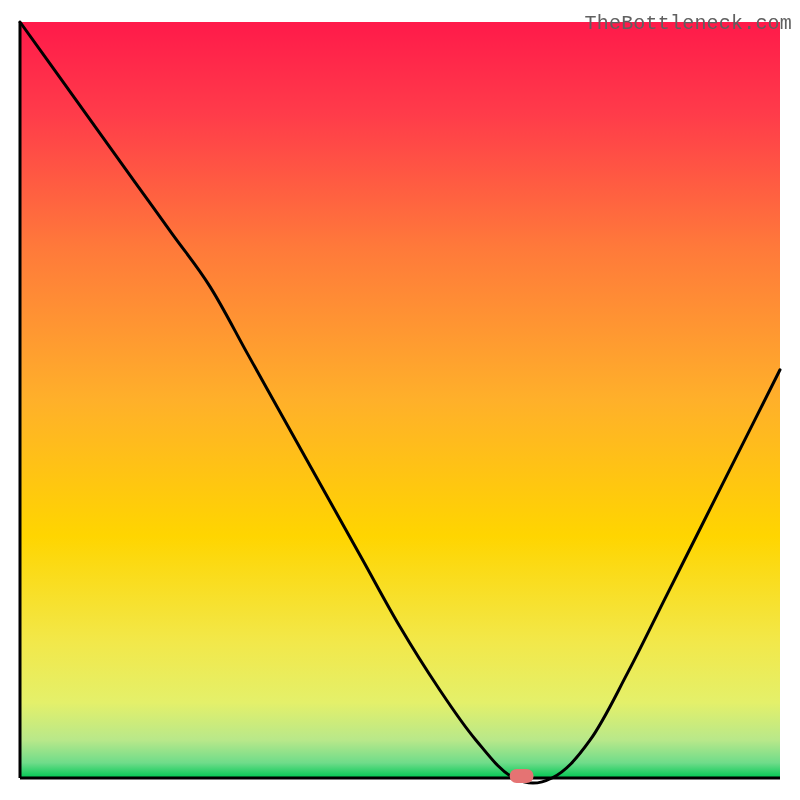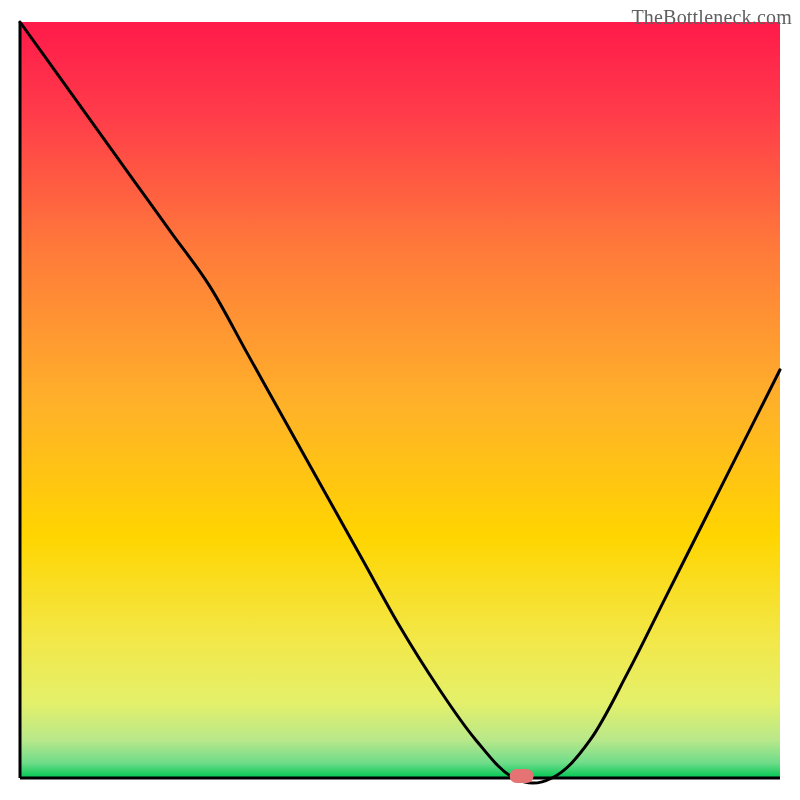--- a/index.html
+++ b/index.html
@@ -13,23 +13,23 @@
   .chart-container {
     position: relative;
     width: 800px;
     height: 800px;
   }
   svg {
     display: block;
   }
   .watermark {
     position: absolute;
-    top: 6px;
+    top: 12px;
     right: 8px;
-    font-family: Liberation Serif, serif;
+    font-family: Liberation Mono, monospace;
     font-size: 20px;
     color: #606060;
     letter-spacing: 0.2px;
   }
 </style>
 </head>
 <body>
 
 <div class="chart-container">
   <svg viewBox="0 0 800 800" width="800" height="800">

